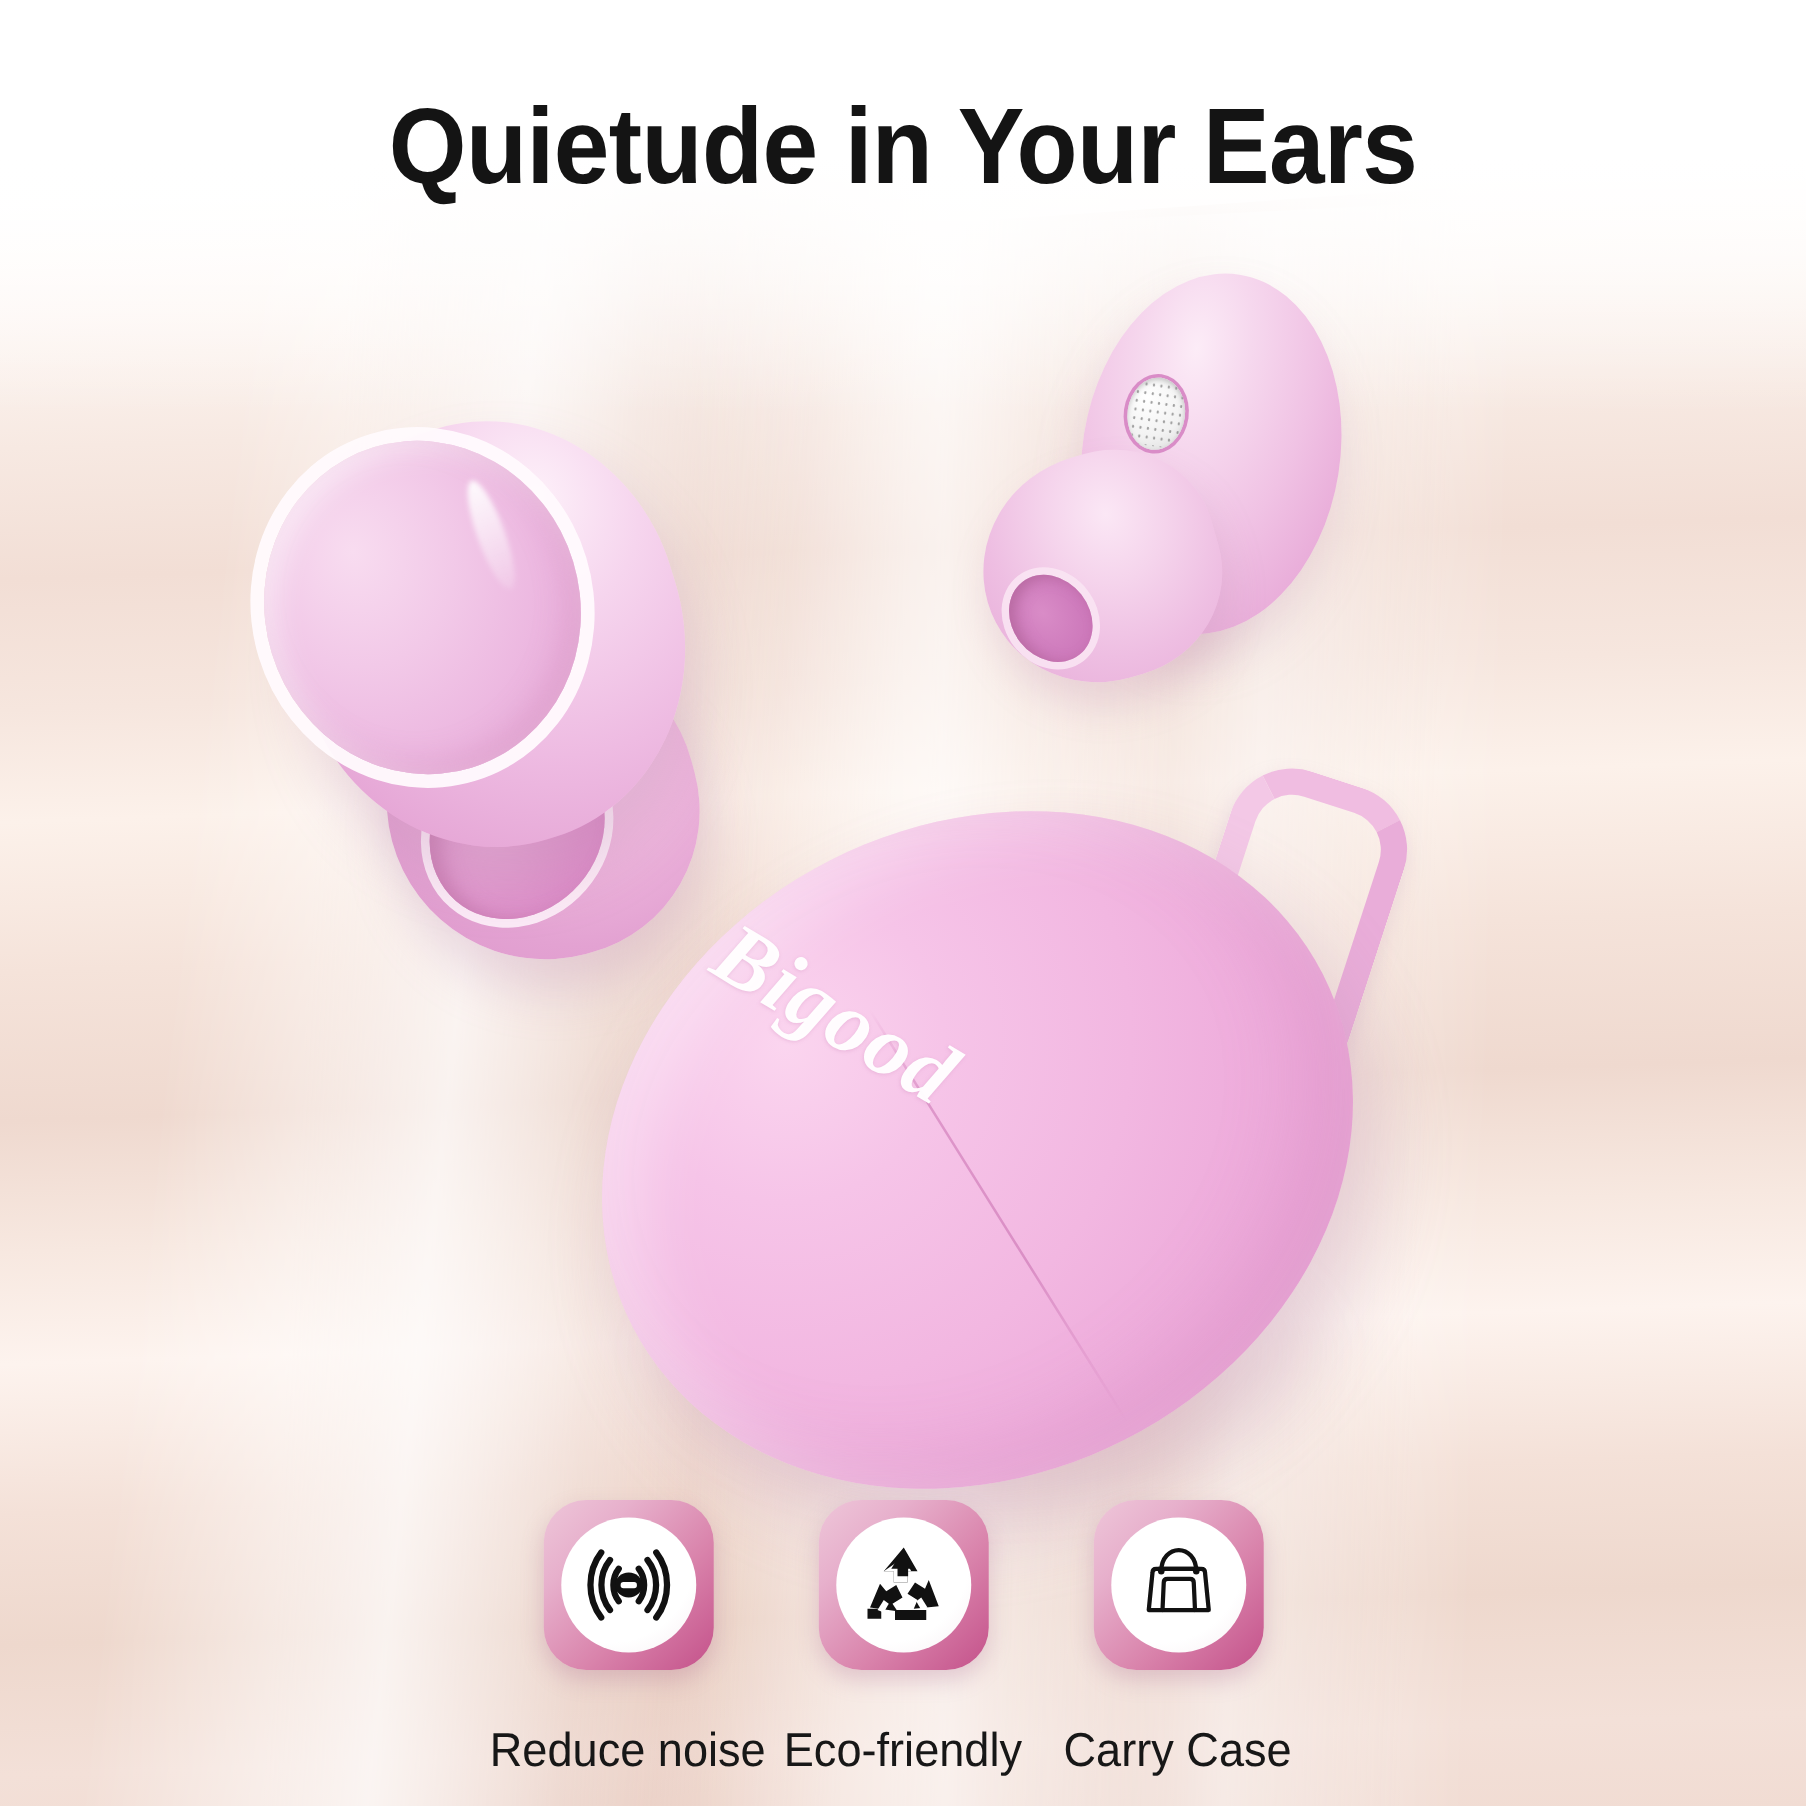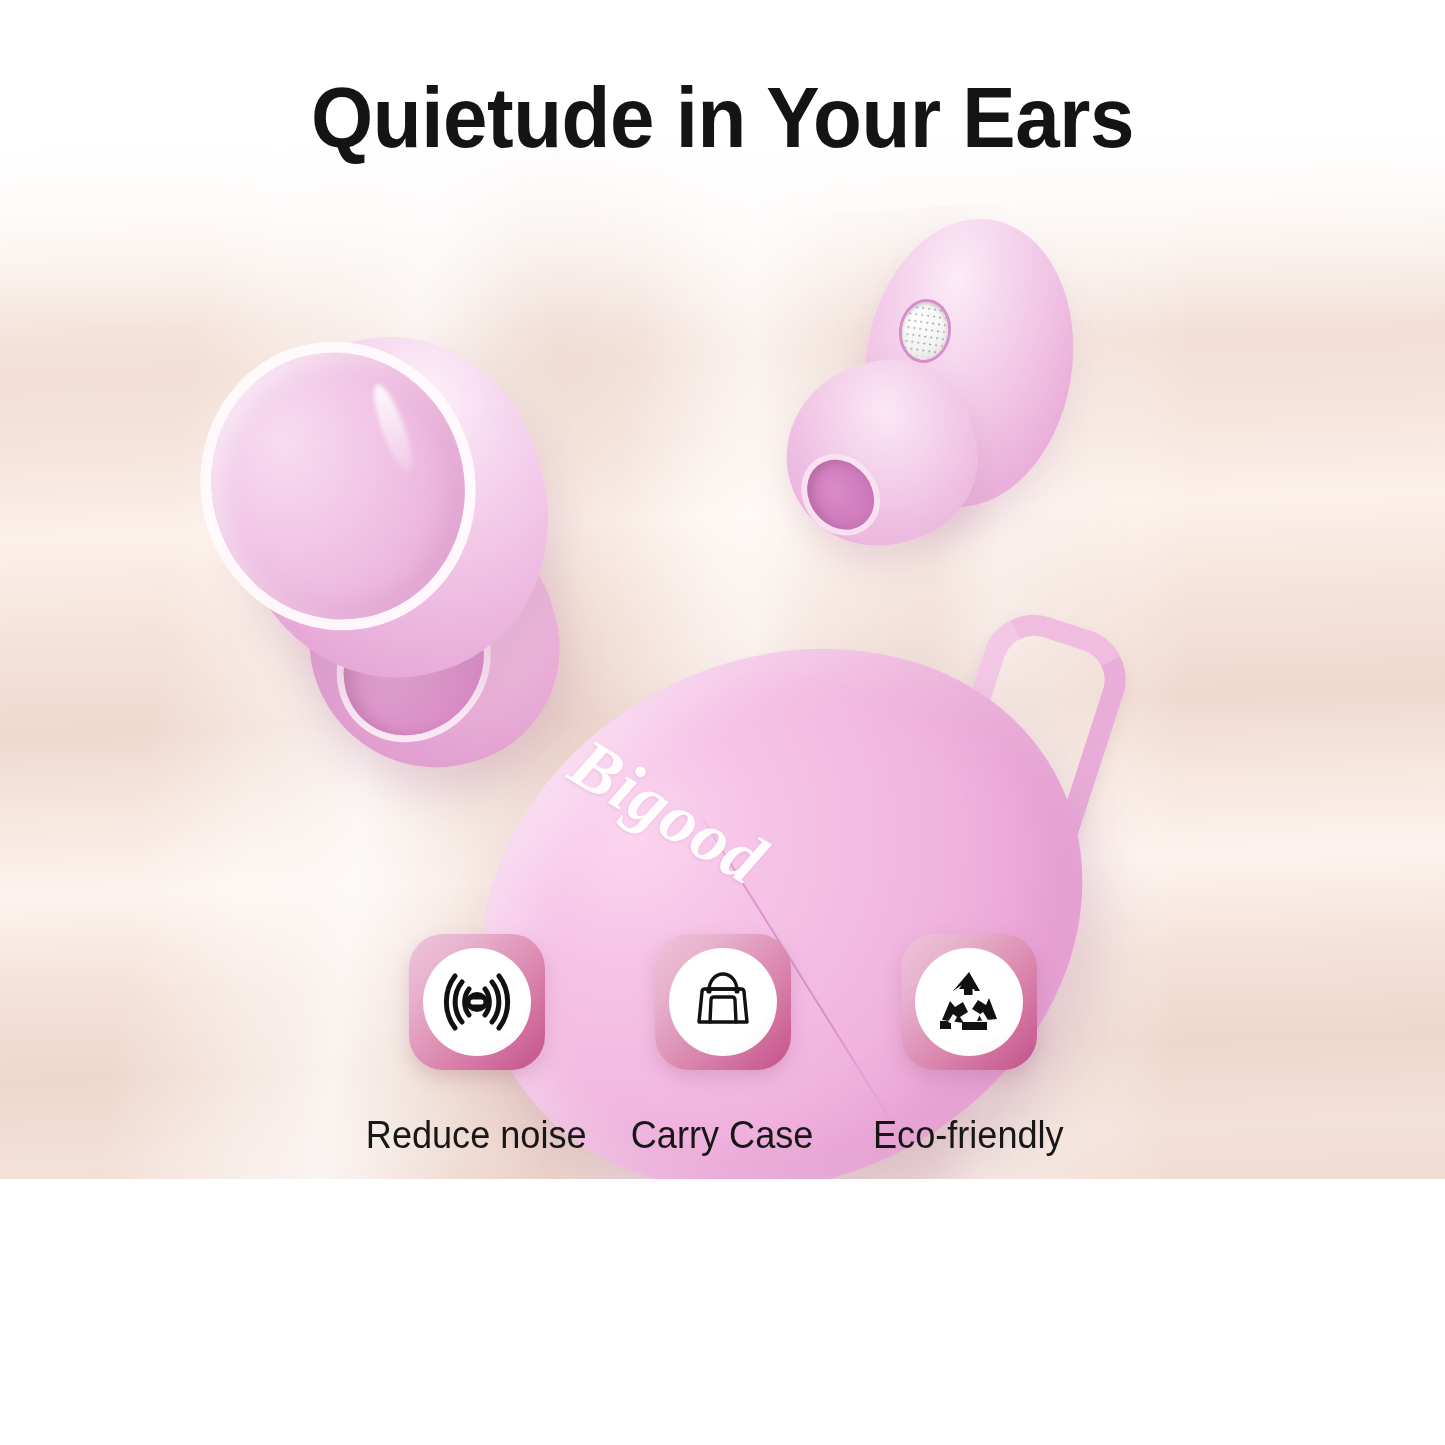--- a/index.html
+++ b/index.html
@@ -3,21 +3,21 @@
 <meta charset="utf-8">
 <style>
   html, body {
     margin: 0;
     padding: 0;
     background: #ffffff;
   }
   #poster {
     position: relative;
     width: 1445px;
-    height: 1179px;
+    height: 1445px;
     overflow: hidden;
     font-family: "Liberation Sans", sans-serif;
     background: #fdfbfa;
   }
 
   
   .bg-base {
     position: absolute;
     inset: 0;
     background:
@@ -326,21 +326,21 @@
   }
 
   
   .features {
     position: absolute;
     left: 0;
     bottom: 22px;
     width: 100%;
     display: flex;
     justify-content: center;
-    gap: 106px;
+    gap: 80px;
   }
   .feature {
     width: 140px;
     display: flex;
     flex-direction: column;
     align-items: center;
   }
   .badge {
     width: 136px;
     height: 136px;
@@ -434,38 +434,20 @@
               <path d="M61 13 A36 40 0 0 1 61 65"></path>
             </g>
             <ellipse cx="39" cy="39" rx="11" ry="10" fill="#111111"></ellipse>
             <rect x="32.5" y="36.5" width="13" height="5" rx="2.2" fill="#ffffff"></rect>
           </svg>
         </div>
       </div>
       <div class="feature-label">Reduce noise</div>
     </div>
 
-
-    <div class="feature">
-      <div class="badge">
-        <div class="badge-inner">
-          <svg width="76" height="76" viewBox="0 0 76 76">
-            <g fill="none" stroke="#111111" stroke-width="3.4" stroke-linejoin="round" stroke-linecap="round">
-              <path d="M14 58 L17 28 C17 26 18 25 20 25 L56 25 C58 25 59 26 59 28 L62 58 Z"></path>
-              <path d="M25 58 L26 36 C26 34 27 33 29 33 L47 33 C49 33 50 34 50 36 L51 58"></path>
-              <path d="M24 27 C24 16 31 10 38 10 C45 10 52 16 52 27"></path>
-              <path d="M22 25 L54 25"></path>
-            </g>
-            <circle cx="24" cy="27" r="2.6" fill="#111111"></circle>
-            <circle cx="52" cy="27" r="2.6" fill="#111111"></circle>
-          </svg>
-        </div>
-      </div>
-      <div class="feature-label">Carry Case</div>
-    </div>
 
     <div class="feature">
       <div class="badge">
         <div class="badge-inner">
           <svg width="76" height="76" viewBox="0 0 76 76">
             <g fill="#111111">
               <path d="M38 8 L49 27 L41 27 L41 36 L30 36 L30 27 L22 27 Z"></path>
               <path d="M22 27 L30 27 L30 36 L41 36 L41 27 L44 27 L38 16 Z" fill="#ffffff"></path>
               <path d="M38 9 L47 25 L41.5 25 L41.5 31 L33 31 L33 25 L28 25 Z"></path>
               <path d="M11 56 L19 37 L24 43 L32 38 L37 48 L29 53 L33 59 Z"></path>
@@ -476,15 +458,33 @@
             <g fill="#ffffff">
               <path d="M17 58 L22 50 L26 53 L22 60 Z"></path>
               <path d="M52 58 L48 51 L52 48 L57 56 Z"></path>
             </g>
           </svg>
         </div>
       </div>
       <div class="feature-label">Eco-friendly</div>
     </div>
 
+    <div class="feature">
+      <div class="badge">
+        <div class="badge-inner">
+          <svg width="76" height="76" viewBox="0 0 76 76">
+            <g fill="none" stroke="#111111" stroke-width="3.4" stroke-linejoin="round" stroke-linecap="round">
+              <path d="M14 58 L17 28 C17 26 18 25 20 25 L56 25 C58 25 59 26 59 28 L62 58 Z"></path>
+              <path d="M25 58 L26 36 C26 34 27 33 29 33 L47 33 C49 33 50 34 50 36 L51 58"></path>
+              <path d="M24 27 C24 16 31 10 38 10 C45 10 52 16 52 27"></path>
+              <path d="M22 25 L54 25"></path>
+            </g>
+            <circle cx="24" cy="27" r="2.6" fill="#111111"></circle>
+            <circle cx="52" cy="27" r="2.6" fill="#111111"></circle>
+          </svg>
+        </div>
+      </div>
+      <div class="feature-label">Carry Case</div>
+    </div>
+
   </div>
 
 </div>
 
 </body></html>

